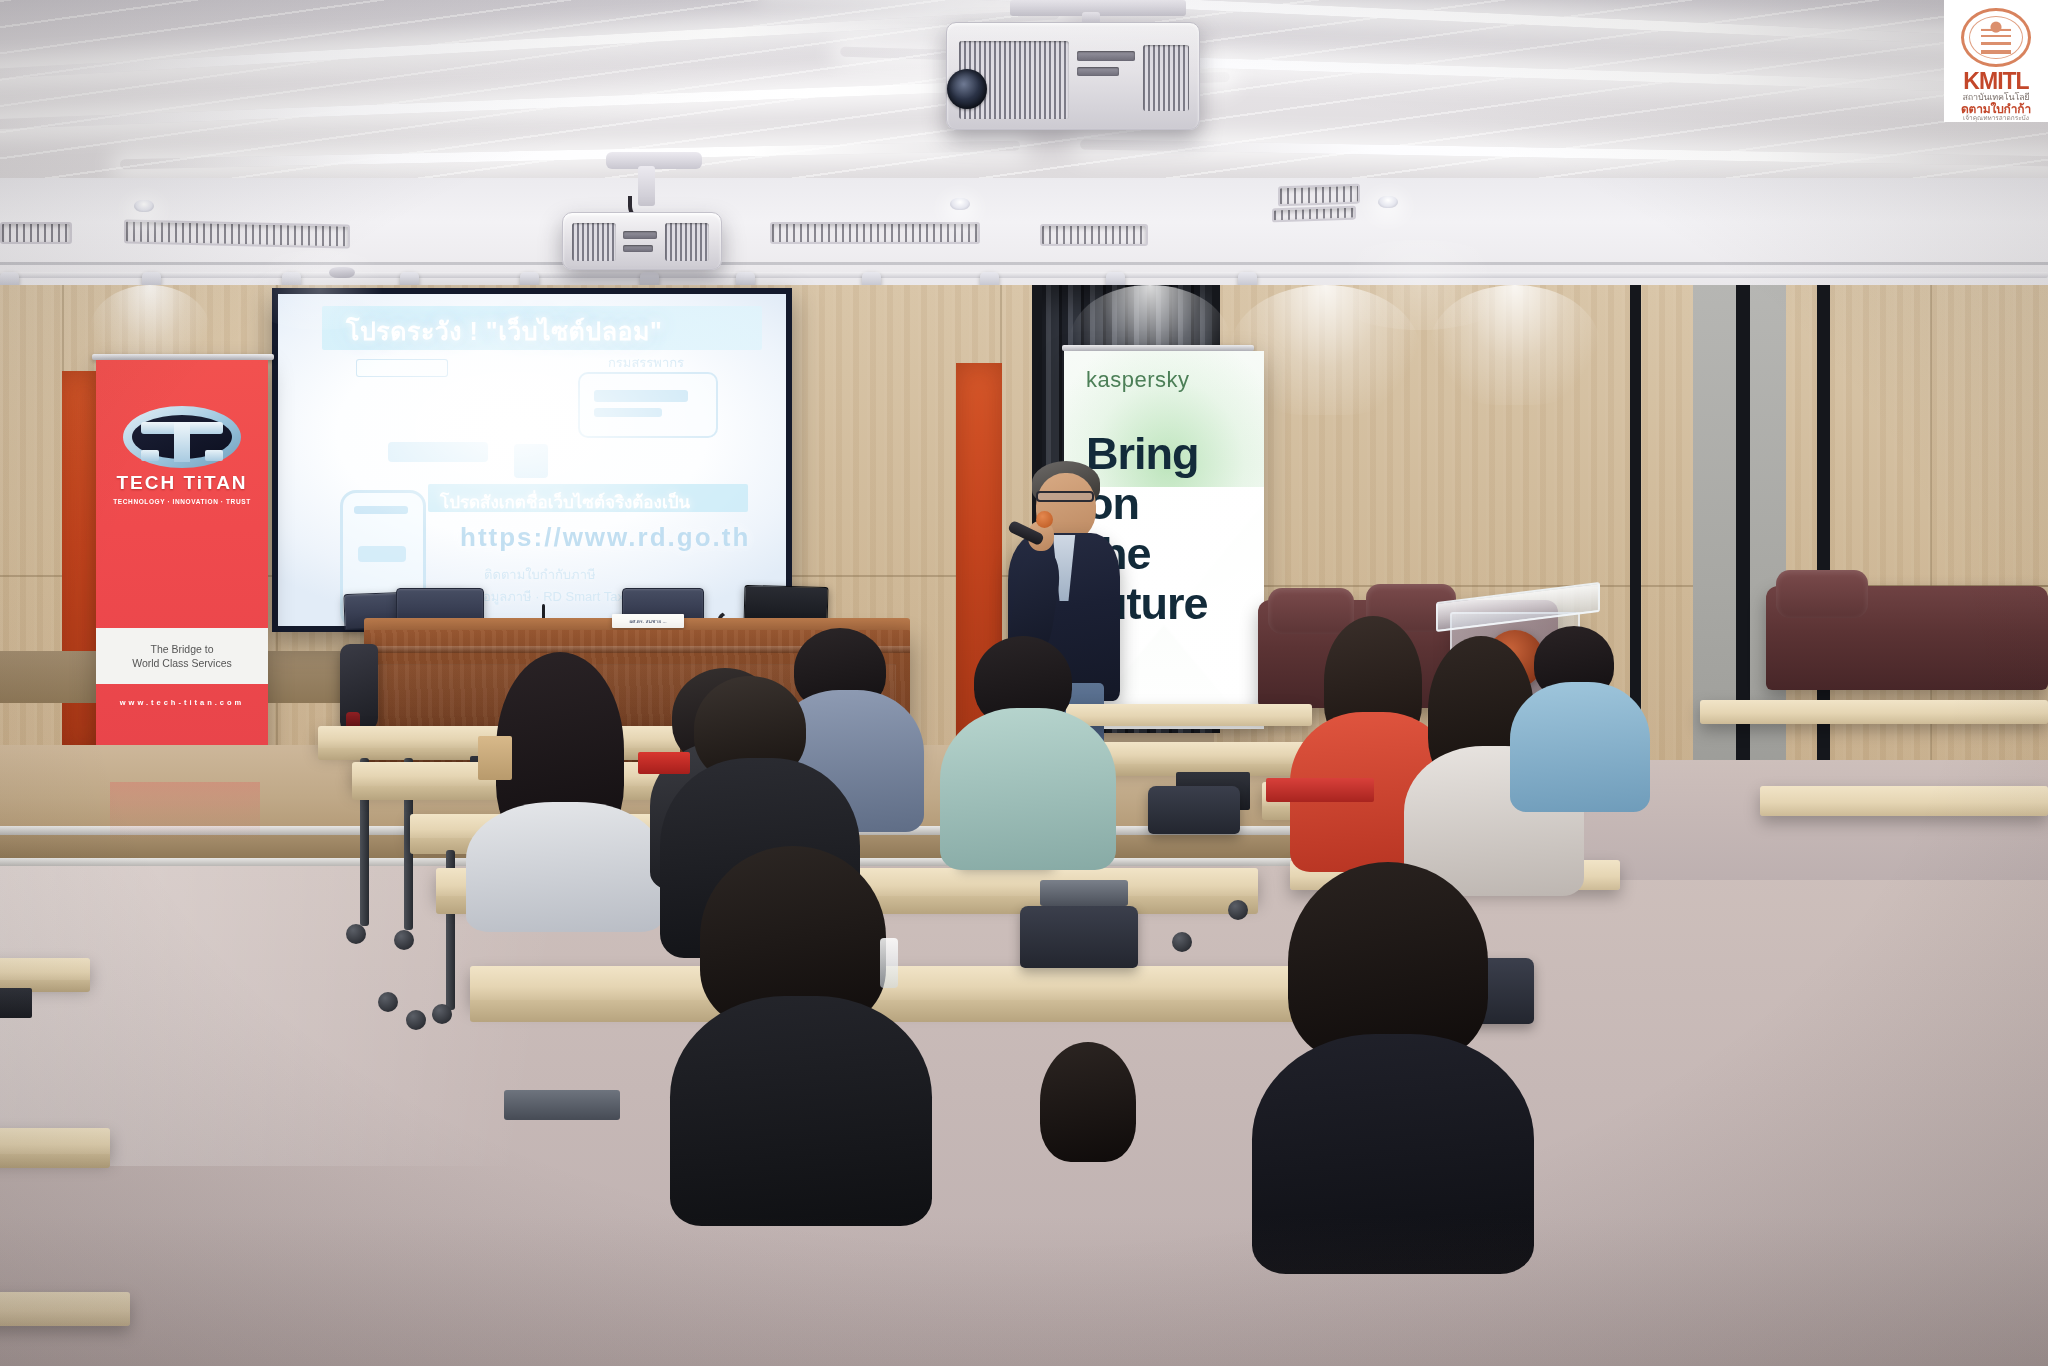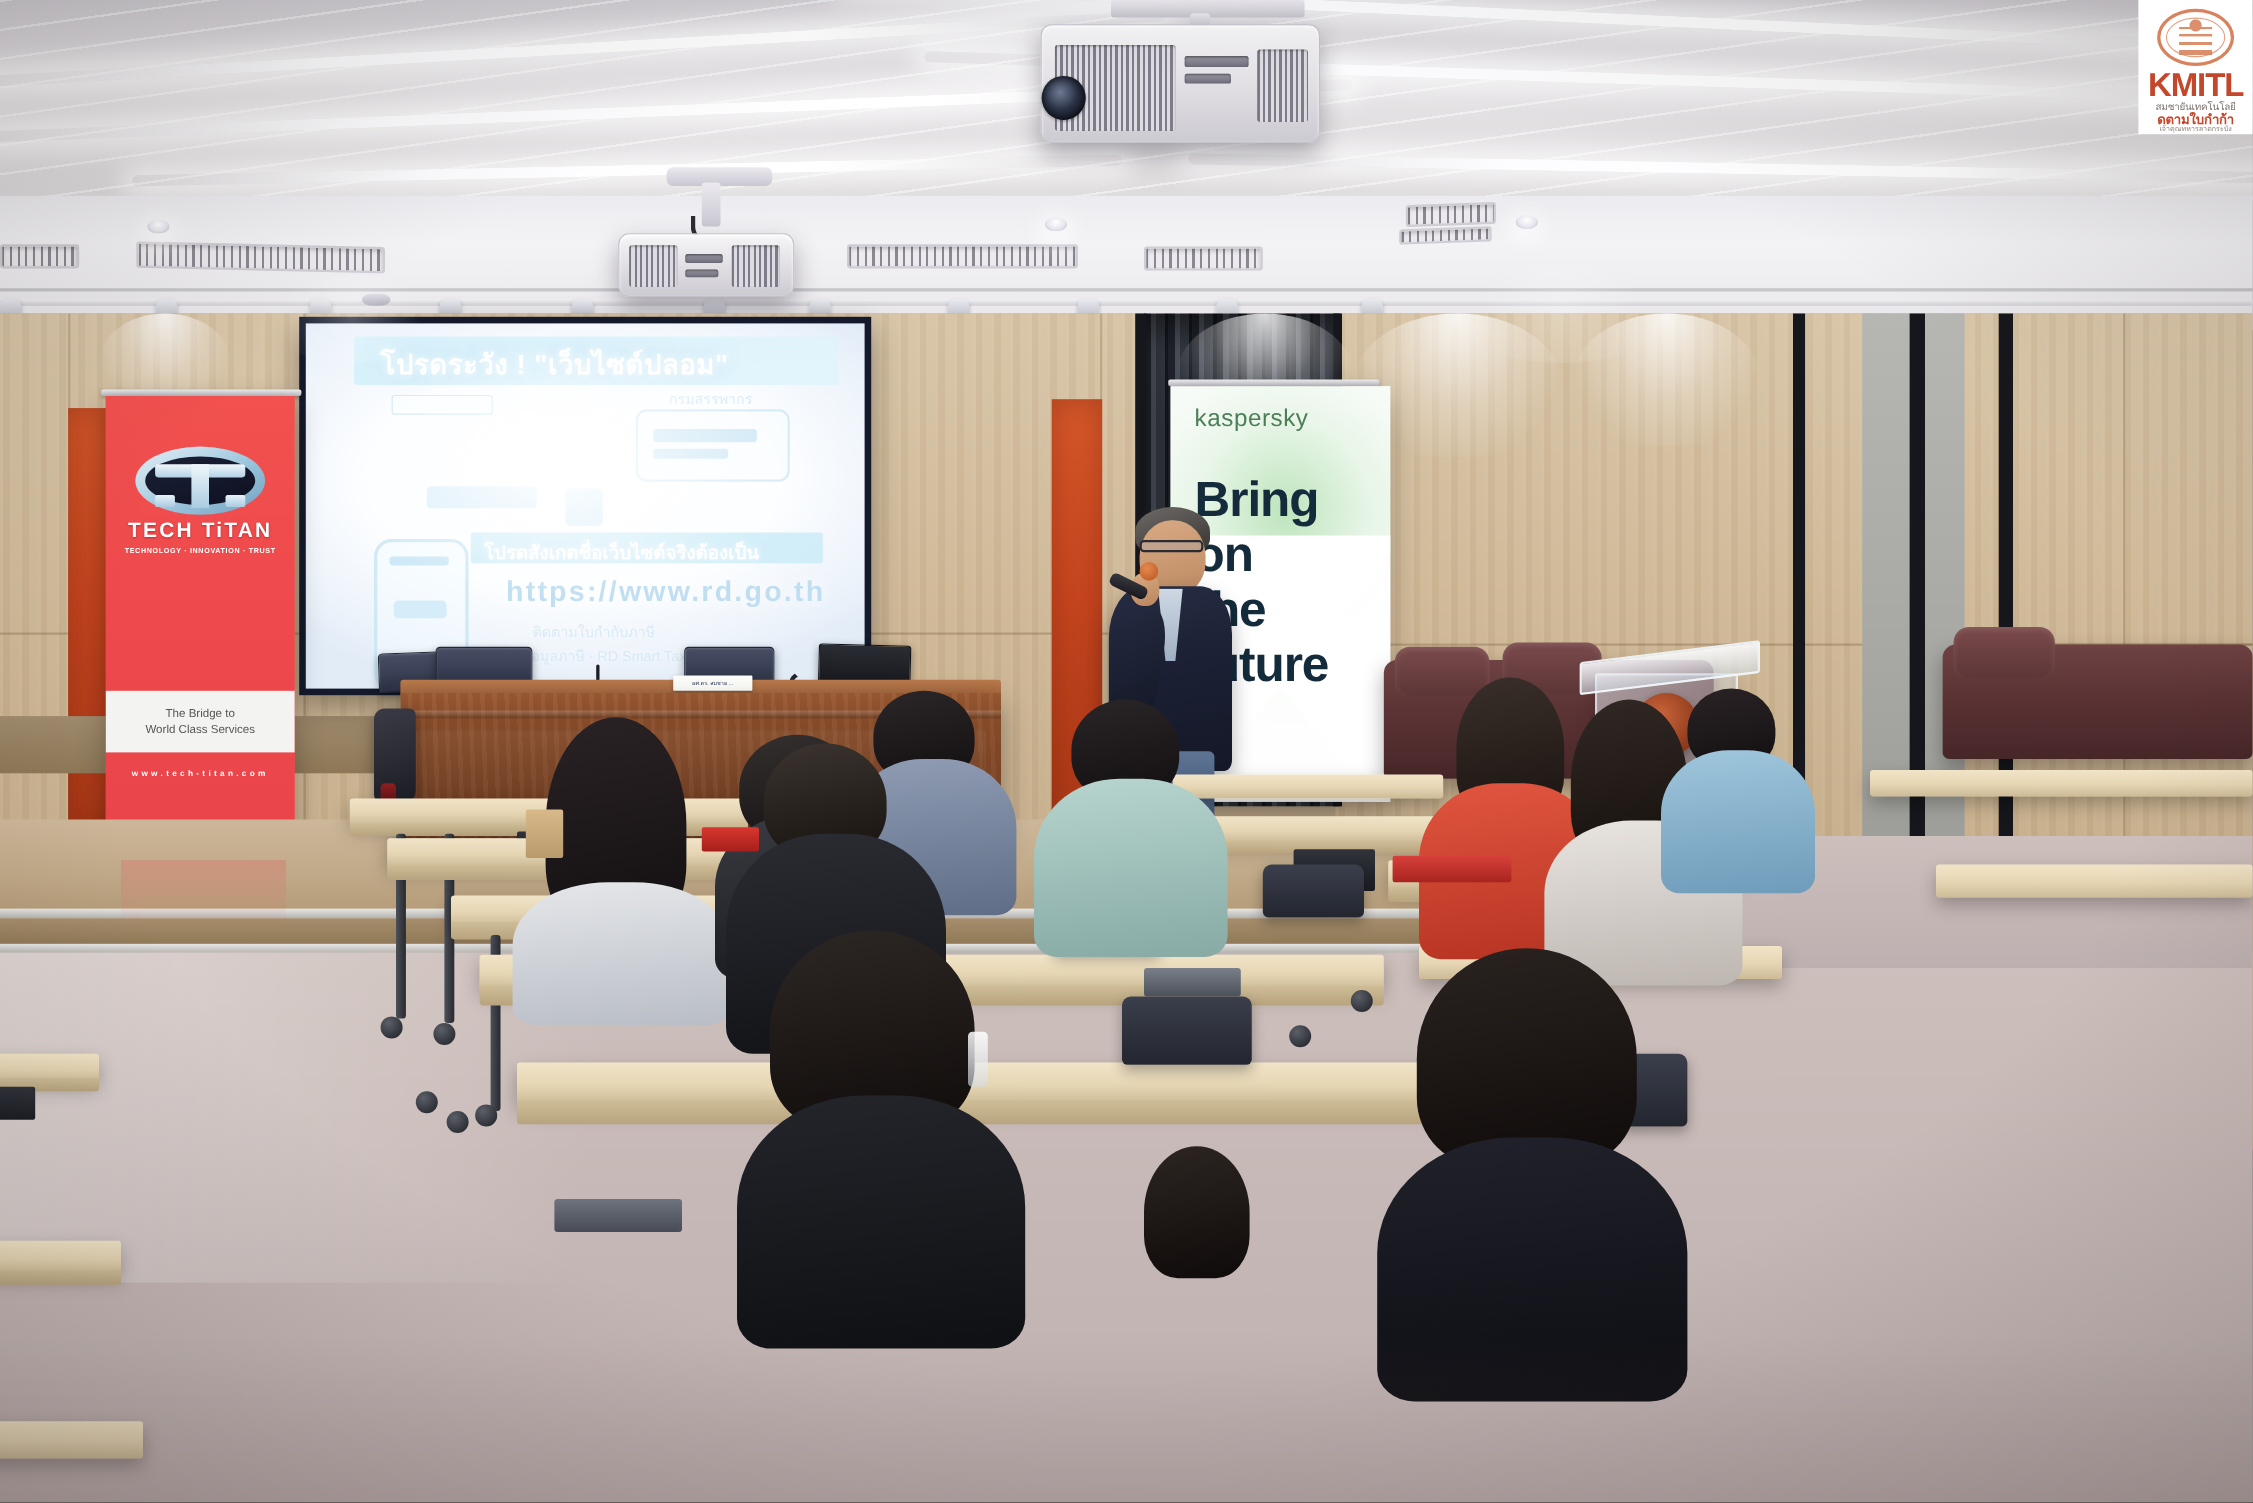--- a/index.html
+++ b/index.html
@@ -857,19 +857,19 @@
 
   <div class="blurlight" style="left:240px;top:250px;width:160px;height:80px;opacity:.5;"></div>
   <div class="blurlight" style="left:1320px;top:240px;width:200px;height:90px;opacity:.45;"></div>
   <div class="bottomblur"></div>
   <div class="vignette"></div>
 
   <div class="kmitl-card" style="left:1944px;top:0px;width:104px;height:122px;">
     <div class="kmitl-seal">
       <div class="kmitl-crown"></div>
     </div>
-    <div class="kmitl-main" style="font-size:30px;">KMITL</div>
-    <div class="kmitl-th1" style="font-size:9px;">สมชายันเทคโนโลยี</div>
+    <div class="kmitl-main" style="font-size:23px;">KMITL</div>
+    <div class="kmitl-th1" style="font-size:9px;">สถาบันเทคโนโลยี</div>
     <div class="kmitl-th2" style="font-size:12px;">ดตามใบกำก้า</div>
     <div class="kmitl-th3" style="font-size:6.5px;">เจ้าคุณทหารลาดกระบัง</div>
   </div>
 
 </div>
 
 </body></html>

